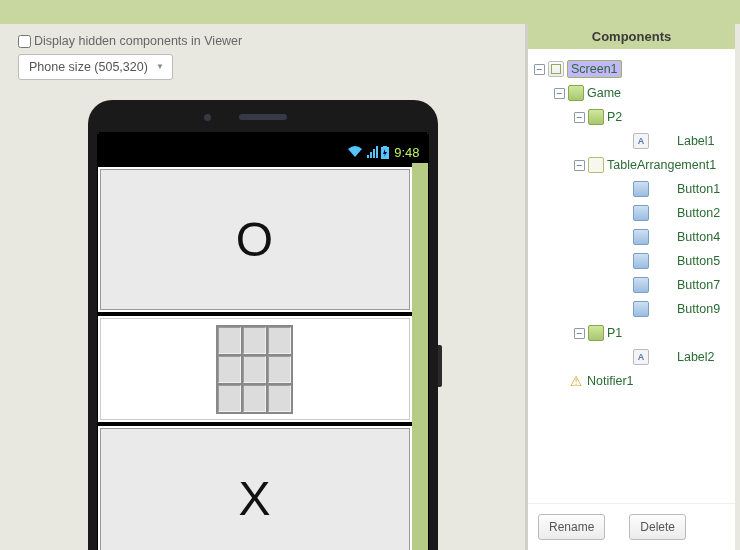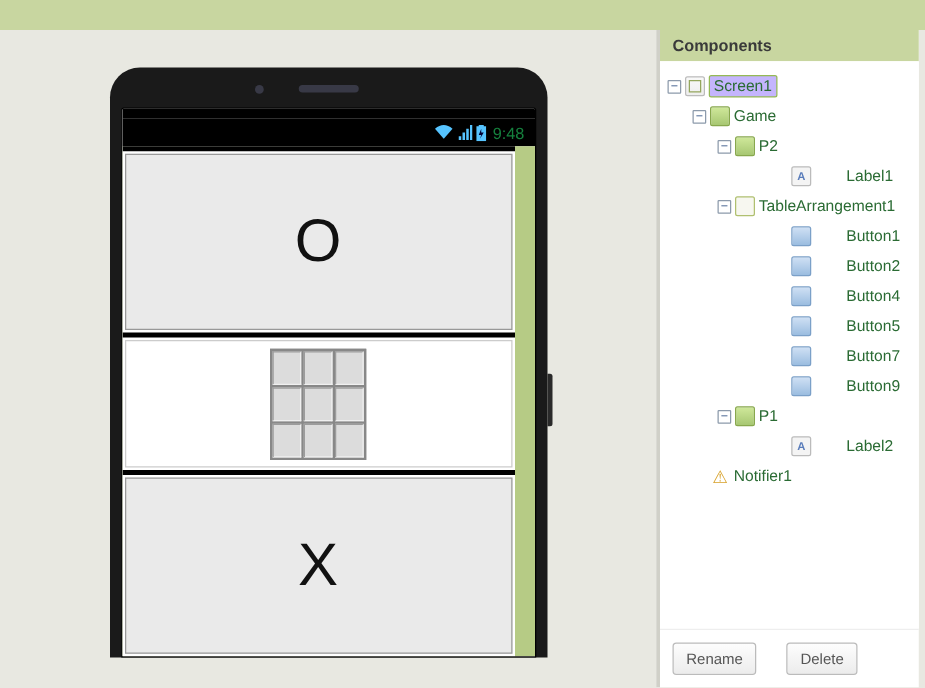--- a/index.html
+++ b/index.html
@@ -99,21 +99,21 @@
     background: #000;
     color: #fff;
     font-size: 13px;
     height: 22px;
     display: flex;
     align-items: center;
     justify-content: flex-end;
     padding-right: 8px;
     gap: 3px;
   }
-  .status-bar .time { color: #15803d; font-weight: 500; margin-left: 2px; }
+  .status-bar .time { color: #bef264; font-weight: 500; margin-left: 2px; }
   .signal-icon svg, .wifi-icon svg, .batt-icon svg { display: block; }
   .app-body {
     flex: 1;
     display: flex;
     background: #b6cb85;
   }
   .app-inner {
     flex: 1;
     background: #fff;
     margin-right: 16px;
@@ -162,21 +162,21 @@
     background: #fff;
     display: flex;
     flex-direction: column;
   }
   .components-header {
     background: #c8d6a0;
     color: #3a3a3a;
     font-weight: bold;
     font-size: 13px;
     padding: 5px 10px;
-    text-align: left;
+    text-align: center;
   }
   .tree {
     flex: 1;
     background: #fff;
     padding: 8px 4px;
     font-size: 12.5px;
     color: #2a6b33;
     overflow: auto;
   }
   .tree-node {
@@ -246,20 +246,29 @@
   }
 </style>
 </head>
 <body>
 
 <div class="top-bar"></div>
 
 <div class="main-wrap">
 
   <div class="viewer-panel">
+    <div class="viewer-controls">
+      <label class="hidden-checkbox-row">
+        <input type="checkbox" style="">
+        <span>Display hidden components in Viewer</span>
+      </label>
+      <div class="phone-select">
+        <span>Phone size (505,320)</span>
+      </div>
+    </div>
 
     <div class="phone-outer">
       <div class="phone-side-btn"></div>
       <div class="phone-speaker-row">
         <div class="phone-dot"></div>
         <div class="phone-speaker"></div>
         <div style="width:7px"></div>
       </div>
       <div class="phone-screen">
         <div class="screen-black-top"></div>

